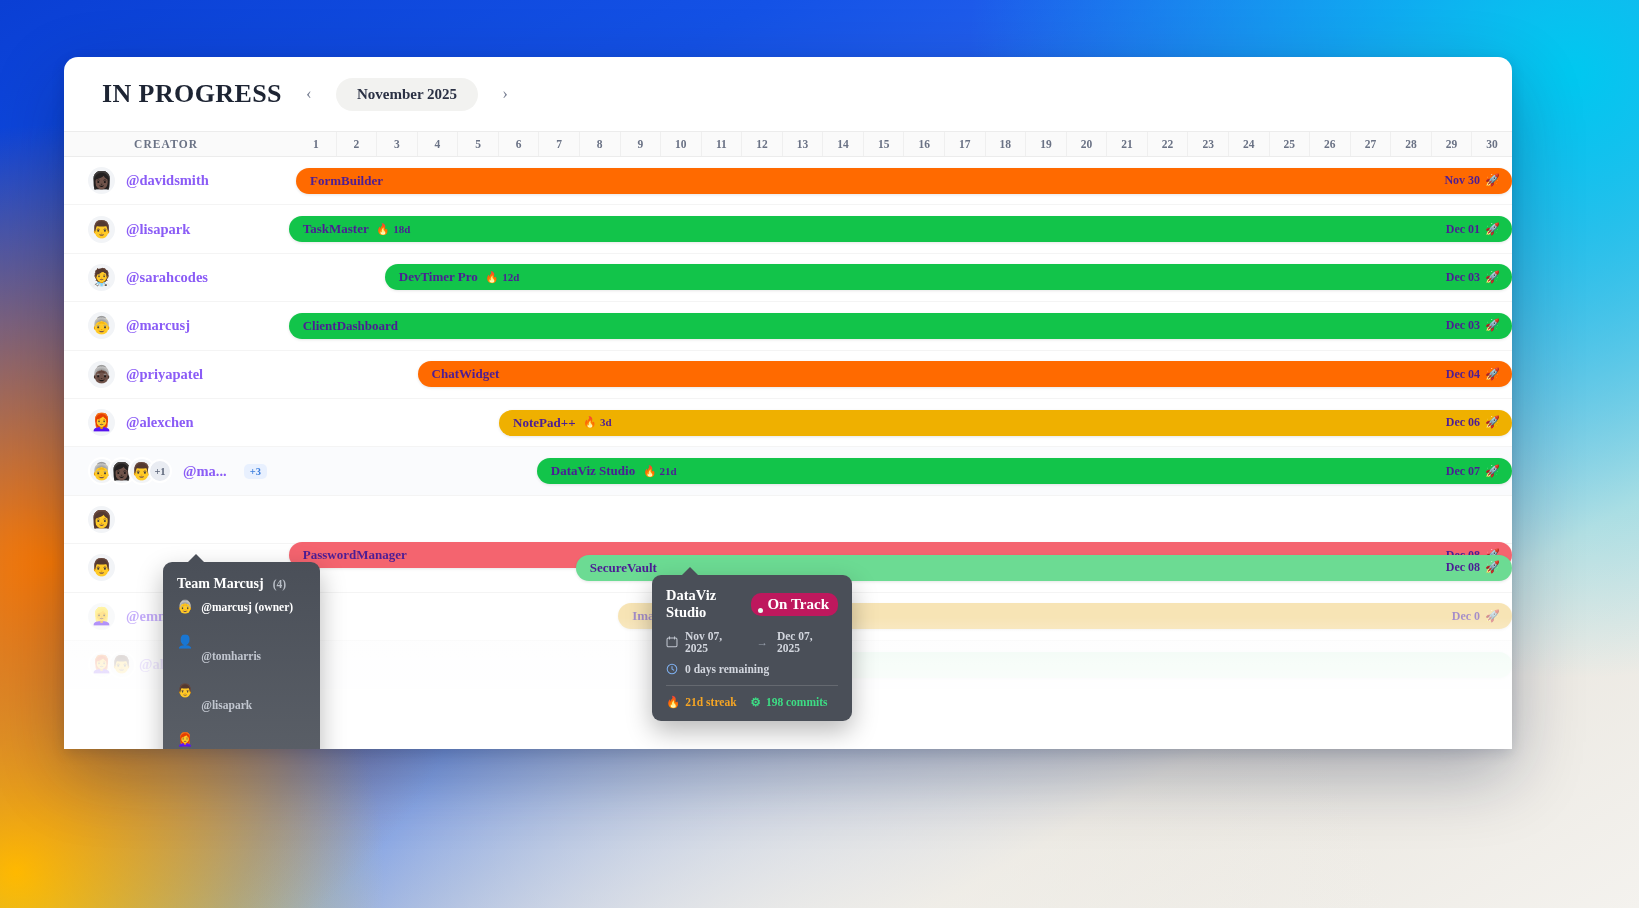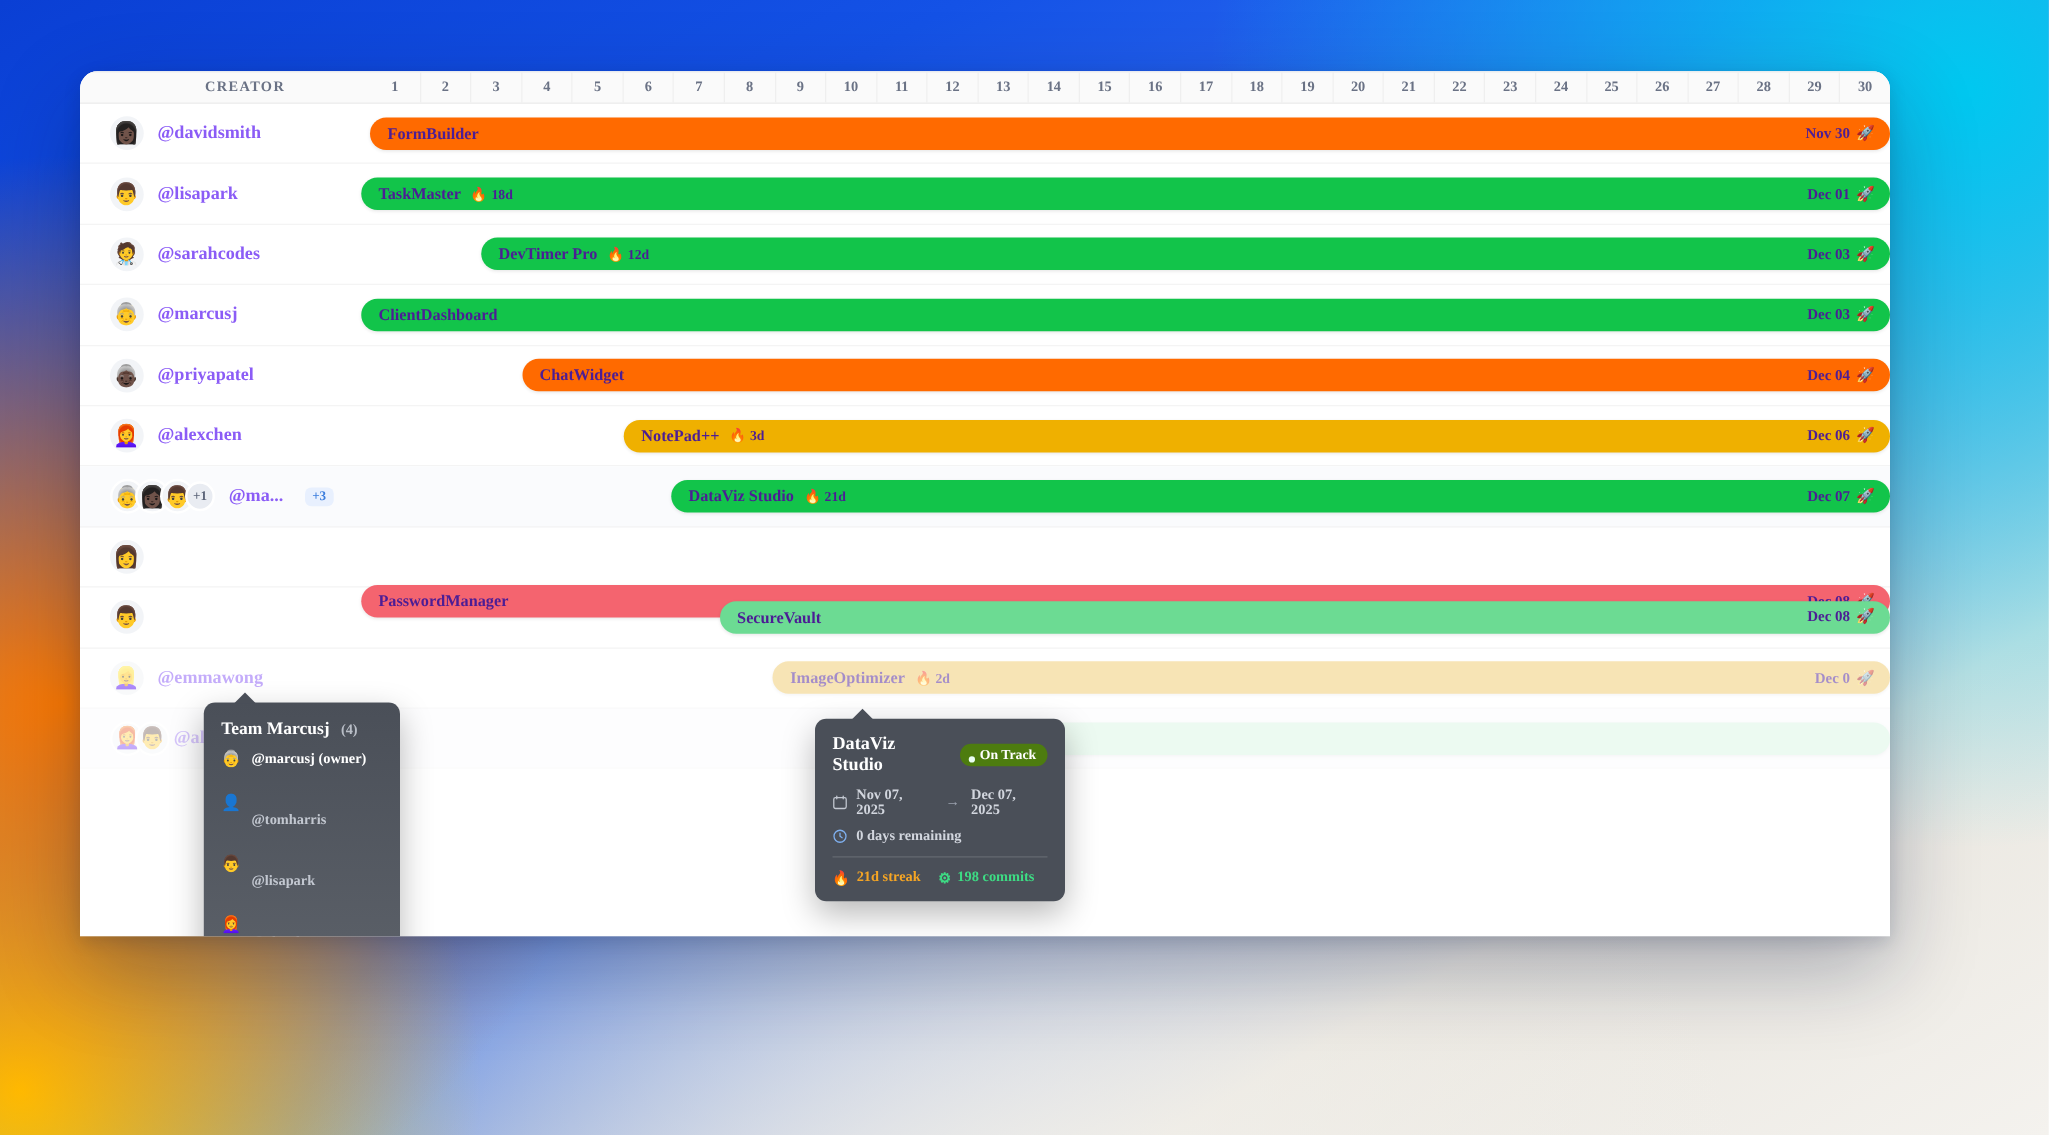--- a/index.html
+++ b/index.html
@@ -60,21 +60,21 @@
   #col-header {
     height: 26px;
     display: flex;
     align-items: center;
     background: #fafafa;
     border-top: 1px solid #ececec;
     border-bottom: 1px solid #ececec;
   }
   #creator-col-label {
     width: 232px;
-    padding-left: 100px;
+    padding-left: 70px;
     font-size: 11.5px;
     font-weight: bold;
     letter-spacing: 1.1px;
     color: #6a7285;
   }
   #day-ticks {
     flex: 1;
     display: flex;
     position: relative;
     height: 100%;
@@ -200,23 +200,23 @@
     content: "";
     position: absolute;
     top: -8px; left: 29px;
     border-left: 9px solid transparent;
     border-right: 9px solid transparent;
     border-bottom: 9px solid #4a4f58;
   }
   .tt-head { display: flex; align-items: center; justify-content: space-between; gap: 8px; }
   .tt-title { font-size: 14.5px; font-weight: bold; color: #fff; }
   .tt-badge {
-    background: #4d7c0f;
+    background: #be185d;
     color: #ffffff;
-    font-size: 11px;
+    font-size: 15px;
     font-weight: bold;
     border-radius: 10px;
     padding: 3px 9px 3px 7px;
     display: flex; align-items: flex-end; gap: 4px;
     white-space: nowrap;
   }
   .tt-badge .dot { width: 5px; height: 5px; border-radius: 50%; background: #eafff3; display: inline-block; }
   .tt-line {
     display: flex; align-items: center; gap: 7px;
     margin-top: 9px;
@@ -274,20 +274,26 @@
     background: linear-gradient(180deg, rgba(255,255,255,0) 0%, rgba(255,255,255,.55) 34%, rgba(255,255,255,.93) 72%, #fff 100%);
     pointer-events: none;
     z-index: 30;
   }
 </style>
 </head>
 <body>
 
 <div id="app-window">
 
+  <div id="header">
+    <div id="page-title">IN PROGRESS</div>
+    <div class="nav-arrow">‹</div>
+    <div id="month-pill">November 2025</div>
+    <div class="nav-arrow">›</div>
+  </div>
 
   <div id="col-header">
     <div id="creator-col-label">CREATOR</div>
     <div id="day-ticks">
         <div class="day-tick">1</div>
         <div class="day-tick">2</div>
         <div class="day-tick">3</div>
         <div class="day-tick">4</div>
         <div class="day-tick">5</div>
         <div class="day-tick">6</div>

